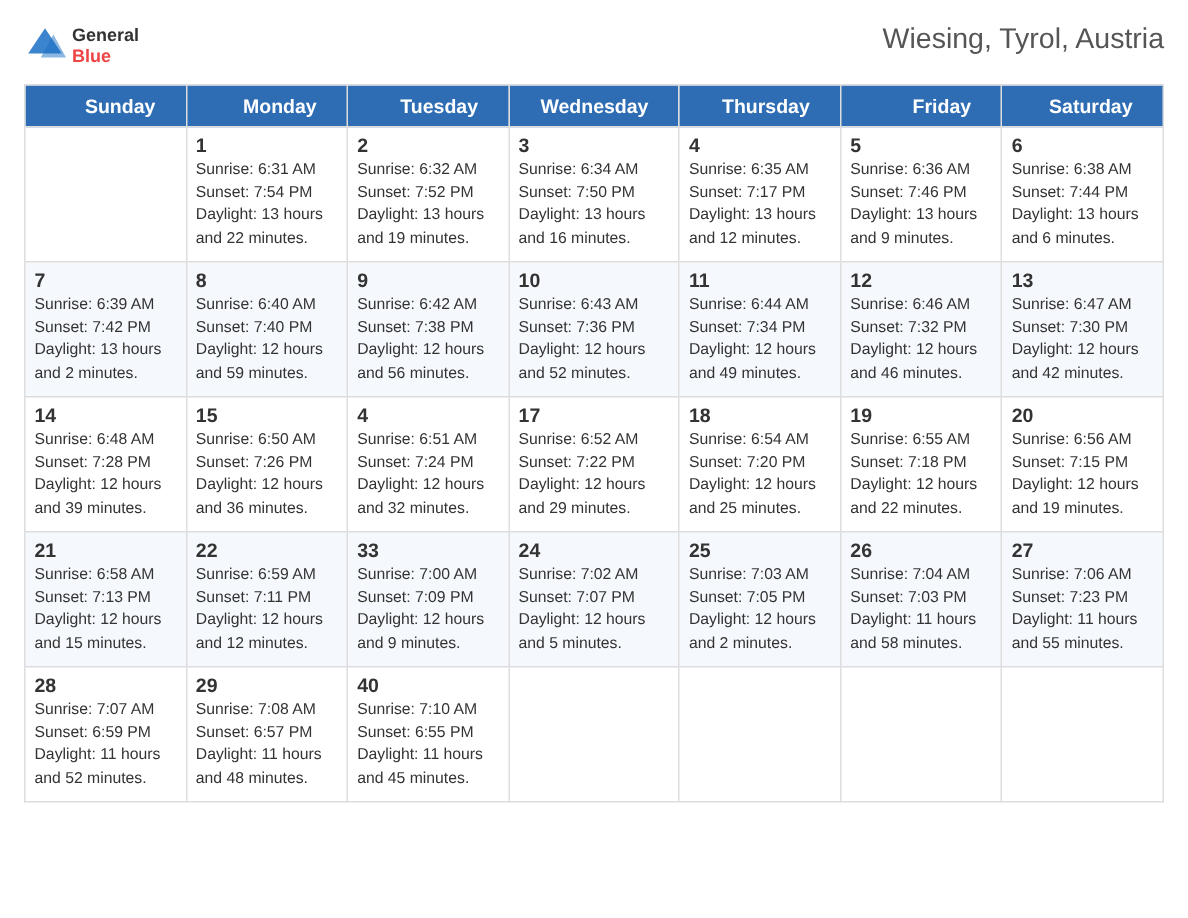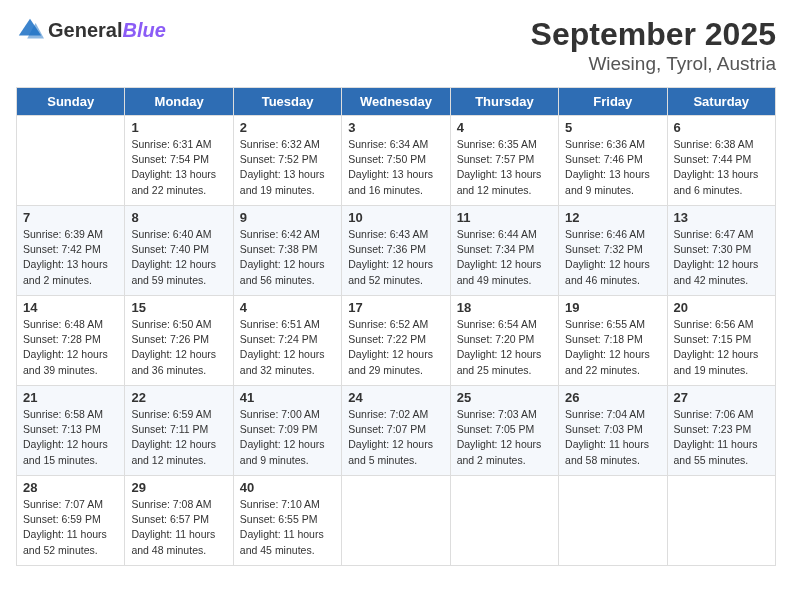--- a/index.html
+++ b/index.html
@@ -15,26 +15,26 @@
       justify-content: space-between;
       align-items: flex-start;
       margin-bottom: 12px;
     }
     .logo {
       display: flex;
       align-items: center;
     }
     .logo-text {
       display: flex;
-      flex-direction: row;
-      font-size: 20px;
+      flex-direction: column;
+      font-size: 12px;
       font-weight: bold;
     }
     .logo-general { color: #333; }
-    .logo-blue { color: #8b5cf6; font-style: italic; }
+    .logo-blue { color: #ef4444; }
     .logo-icon {
       width: 28px;
       height: 28px;
       margin-right: 4px;
     }
     .title-block {
       text-align: right;
     }
     .month-title {
       font-size: 32px;
@@ -46,22 +46,22 @@
       color: #555;
     }
     .calendar {
       width: 100%;
       border-collapse: collapse;
       font-size: 11px;
     }
     .calendar th {
       background-color: #2e6db4;
       color: #fff;
-      text-align: center;
-      padding: 6px 4px;
+      text-align: right;
+      padding: 6px 20px;
       font-size: 13px;
       font-weight: bold;
       border: 1px solid #ddd;
     }
     .calendar td {
       border: 1px solid #ddd;
       vertical-align: top;
       padding: 4px 6px;
       width: 107px;
       min-height: 80px;
@@ -94,21 +94,20 @@
       <rect width="40" height="40" fill="white"></rect>
       <polygon points="20,4 36,28 4,28" fill="#1a6fc4" opacity="0.85"></polygon>
       <polygon points="28,10 40,32 16,32" fill="#1a6fc4" opacity="0.5"></polygon>
     </svg>
     <div class="logo-text">
       <span class="logo-general">General</span>
       <span class="logo-blue">Blue</span>
     </div>
   </div>
   <div class="title-block">
-    <div class="month-title">September 2025</div>
     <div class="location">Wiesing, Tyrol, Austria</div>
   </div>
 </div>
 
 <table class="calendar">
   <thead>
     <tr>
     <th>Sunday</th>
         <th>Monday</th>
         <th>Tuesday</th>
@@ -138,21 +137,21 @@
         <td>
           <div class="day-num">3</div>
           <div class="day-info">Sunrise: 6:34 AM
 Sunset: 7:50 PM
 Daylight: 13 hours
 and 16 minutes.</div>
         </td>
         <td>
           <div class="day-num">4</div>
           <div class="day-info">Sunrise: 6:35 AM
-Sunset: 7:57 PM
+Sunset: 7:17 PM
 Daylight: 13 hours
 and 12 minutes.</div>
         </td>
         <td>
           <div class="day-num">5</div>
           <div class="day-info">Sunrise: 6:36 AM
 Sunset: 7:46 PM
 Daylight: 13 hours
 and 9 minutes.</div>
         </td>
@@ -275,21 +274,21 @@
 and 15 minutes.</div>
         </td>
         <td>
           <div class="day-num">22</div>
           <div class="day-info">Sunrise: 6:59 AM
 Sunset: 7:11 PM
 Daylight: 12 hours
 and 12 minutes.</div>
         </td>
         <td>
-          <div class="day-num">41</div>
+          <div class="day-num">33</div>
           <div class="day-info">Sunrise: 7:00 AM
 Sunset: 7:09 PM
 Daylight: 12 hours
 and 9 minutes.</div>
         </td>
         <td>
           <div class="day-num">24</div>
           <div class="day-info">Sunrise: 7:02 AM
 Sunset: 7:07 PM
 Daylight: 12 hours

